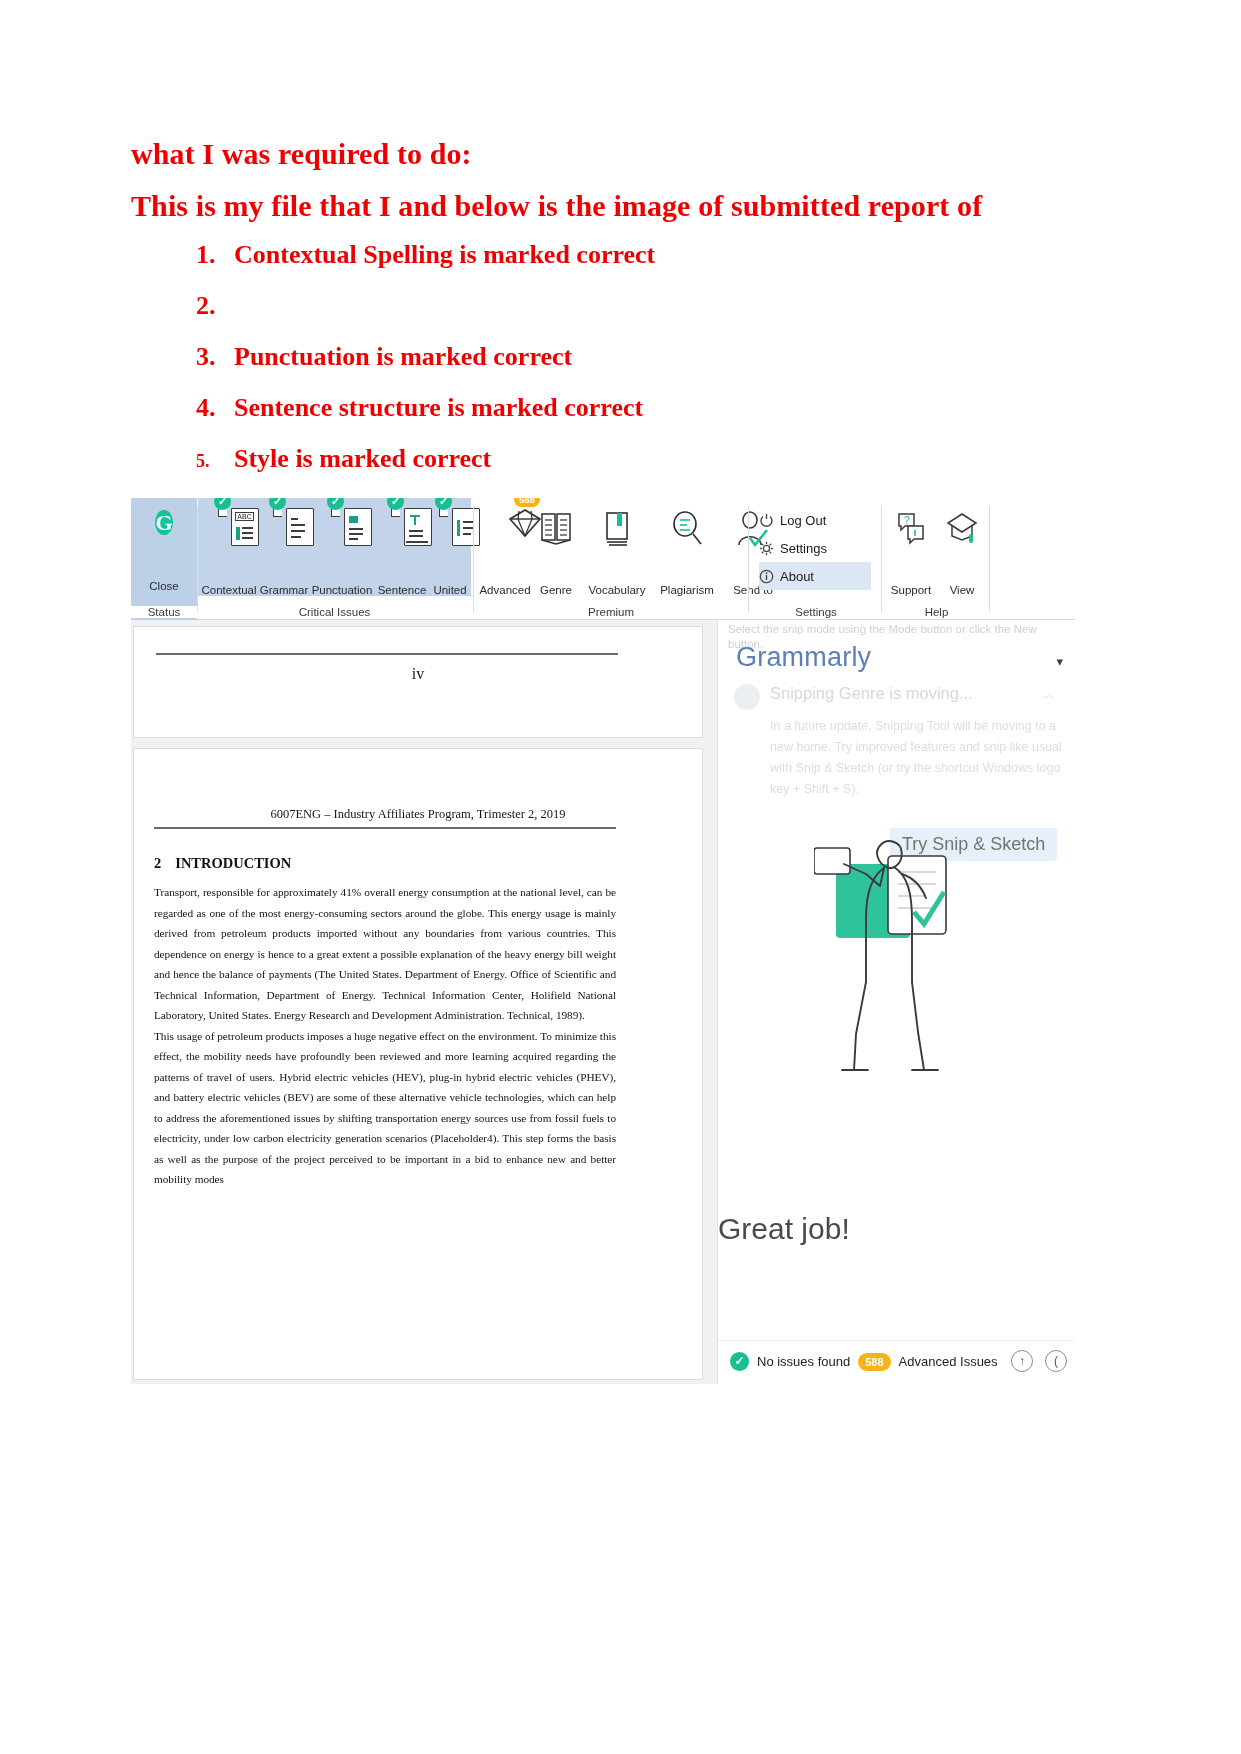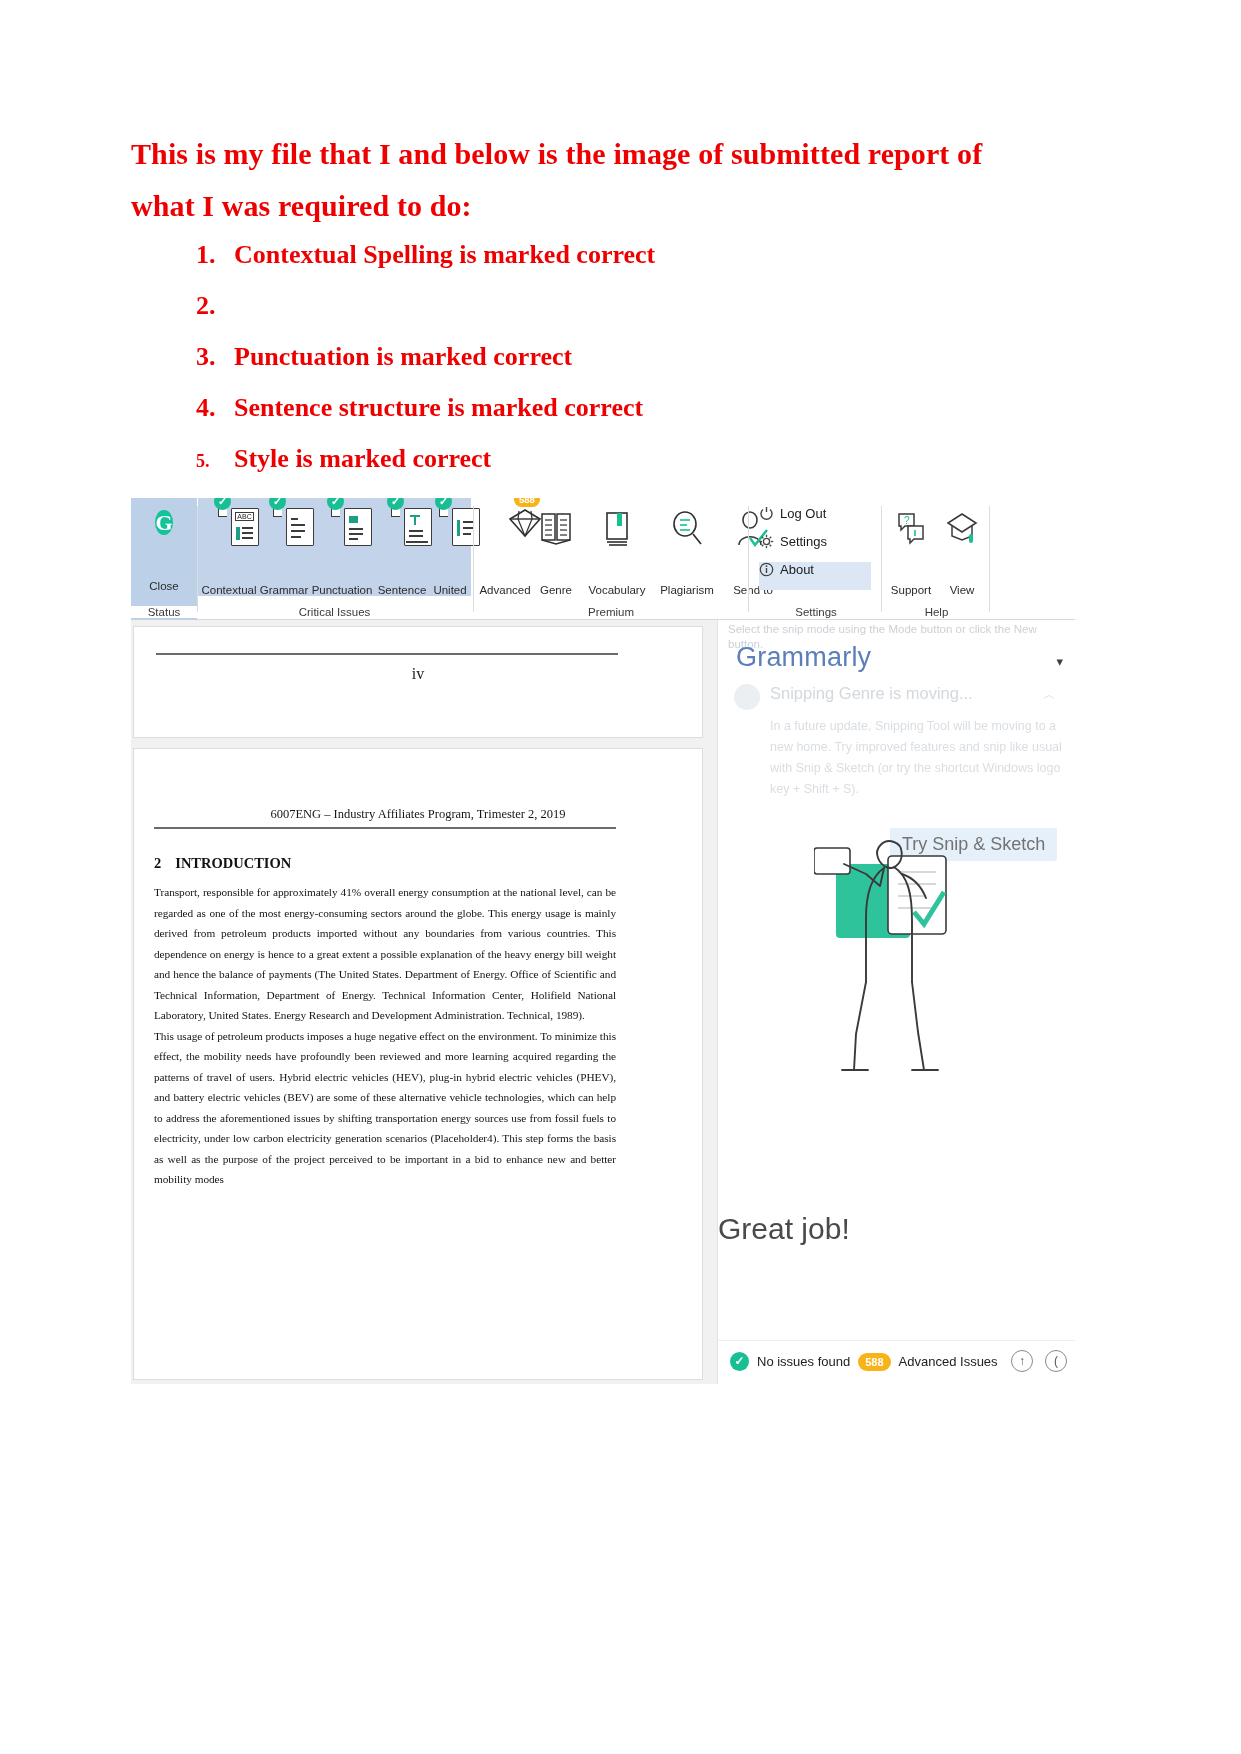--- a/index.html
+++ b/index.html
@@ -241,21 +241,21 @@
   }
 
   
   .settings-stack {
     position: absolute;
     left: 8px; top: 8px;
     width: 112px;
   }
   .settings-stack .srow {
     display: flex;
-    align-items: flex-start;
+    align-items: center;
     gap: 6px;
     height: 28px;
     font-size: 13px;
     color: #1a1a1a;
     font-family: "Liberation Sans", sans-serif;
   }
   .settings-stack .srow.about { background: #dbe7f5; }
   .settings-stack .sico {
     width: 15px; height: 15px;
     flex: 0 0 15px;
@@ -503,22 +503,22 @@
     line-height: 20px; text-align: center;
     font-family: "Liberation Sans", sans-serif;
   }
 </style>
 </head>
 <body>
 
 <div class="doc-page">
 
   <div class="intro-block">
+    <div class="intro-line">what I was required to do:</div>
     <div class="intro-line">This is my file that I and below is the image of submitted report of</div>
-    <div class="intro-line">what I was required to do:</div>
   </div>
 
   <div class="req-list">
     <div class="req-item">
       <span class="req-num">1.</span>
       <span class="req-text">Contextual Spelling is marked correct</span>
     </div>
     <div class="req-item">
       <span class="req-num">2.</span>
     </div>

